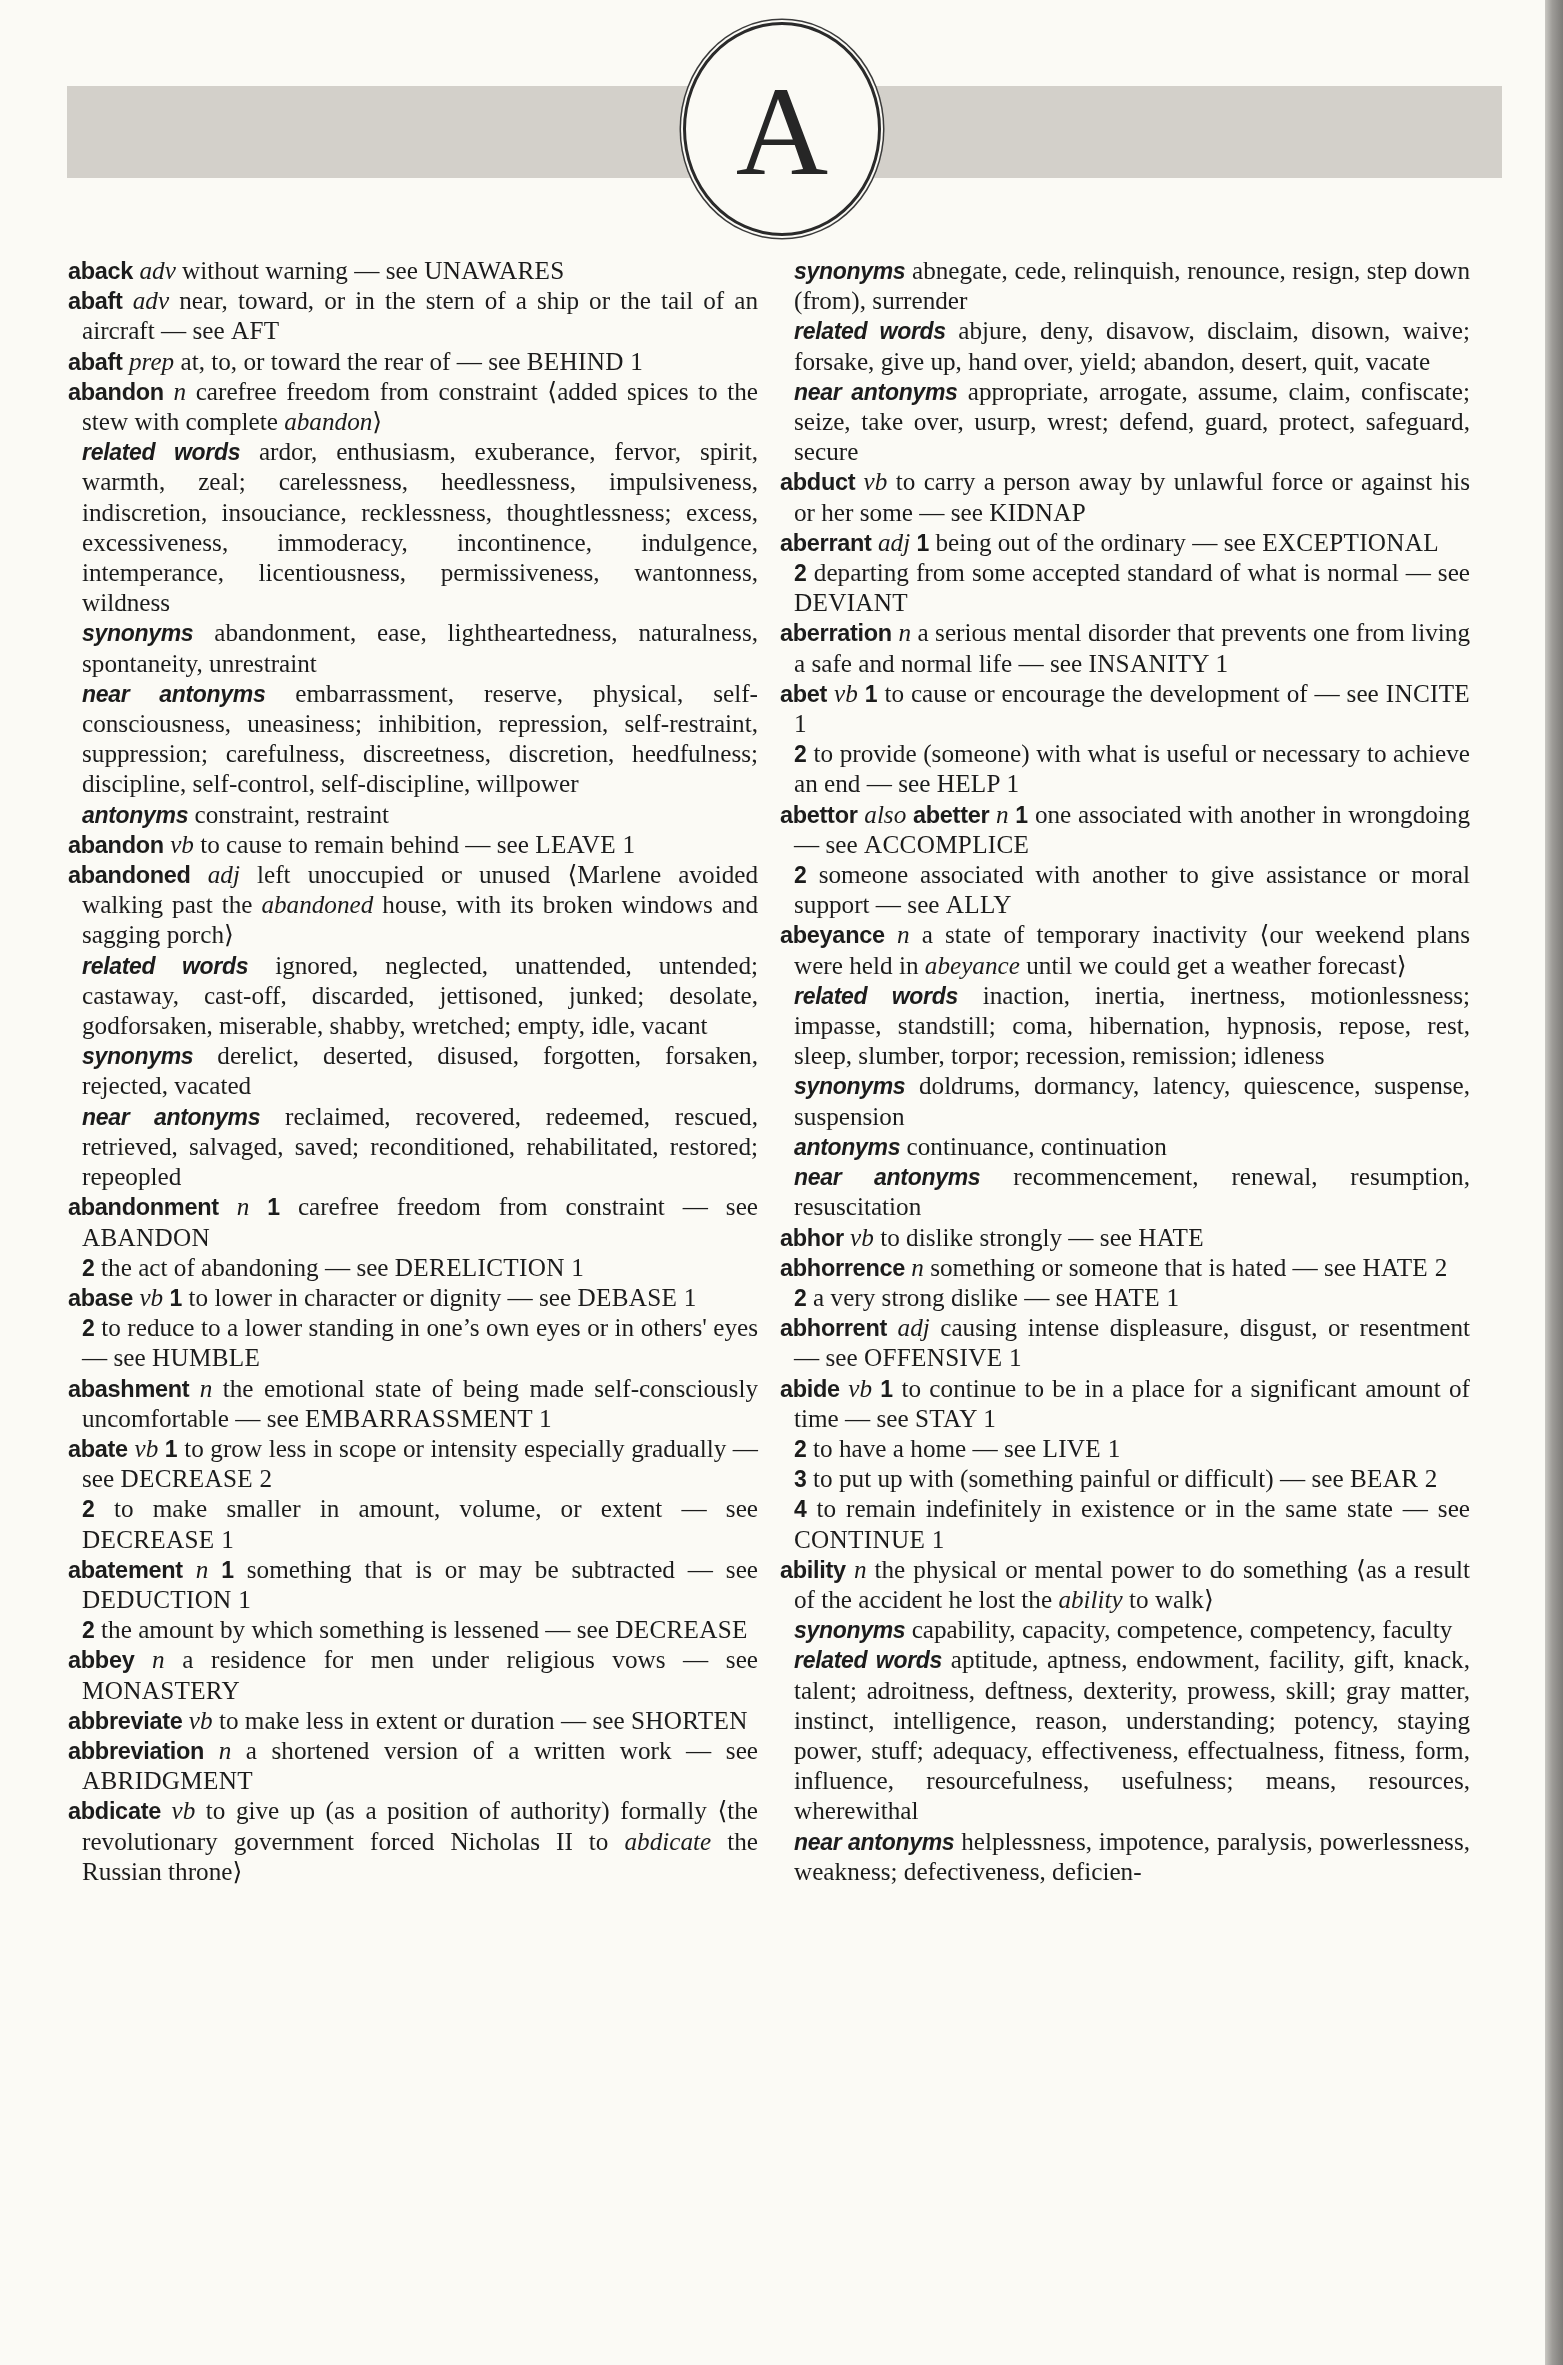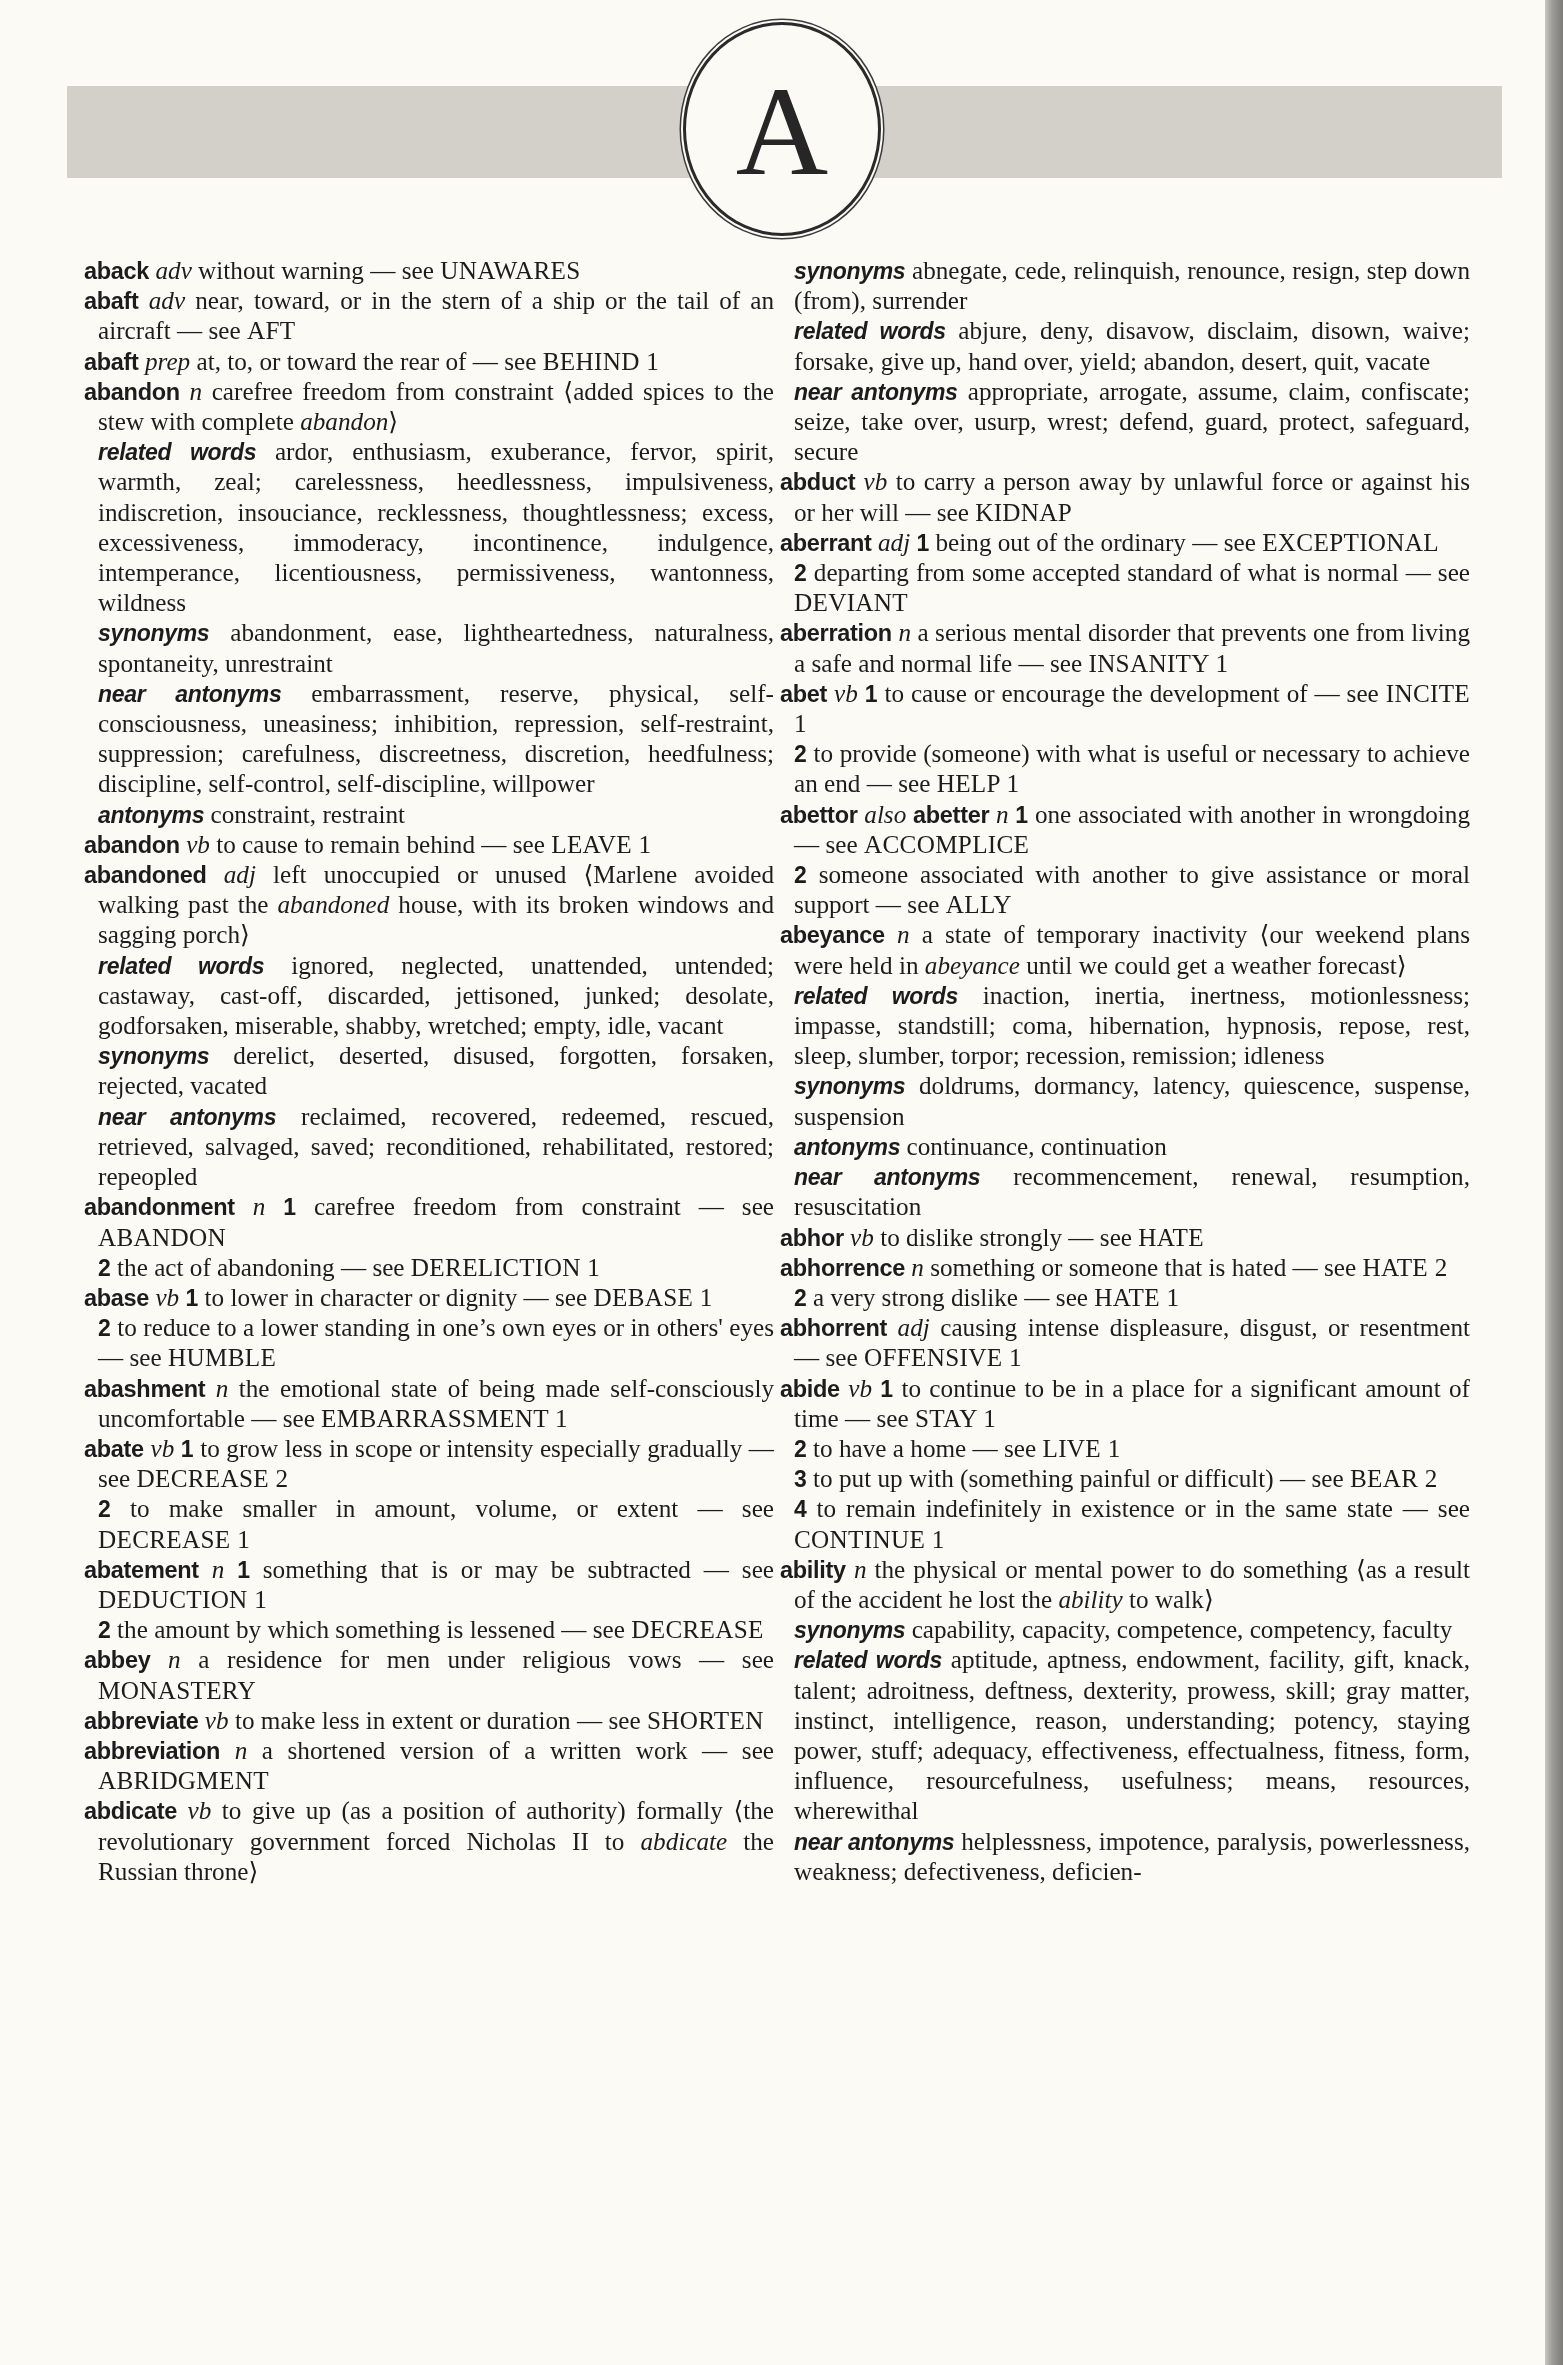--- a/index.html
+++ b/index.html
@@ -28,21 +28,21 @@
   }
   .letter-circle span {
     font-family: "Liberation Serif", "DejaVu Serif", serif;
     font-size: 128px; line-height: 1; color: #262626; margin-top: 4px;
   }
   .col {
     position: absolute; top: 256px; width: 690px;
     font-size: 25.2px; line-height: 30.2px;
     text-align: justify;
   }
-  .col.left { left: 68px; margin-left: 16px; }
+  .col.left { left: 68px; }
   .col.right { left: 780px; width: 690px; }
   .entry, .cont {
     margin: 0; padding-left: 14px; text-indent: -14px;
   }
   .cont.inner { padding-left: 14px; text-indent: 0; }
   .hw {
     font-family: "Liberation Sans", "DejaVu Sans", sans-serif;
     font-weight: bold; font-size: 23.5px; letter-spacing: -0.3px;
   }
   .pos { font-style: italic; }
@@ -90,21 +90,21 @@
     <p class="cont inner"><span class="num">2</span> <span>the amount by which something is lessened — see</span> <span class="xref">DECREASE</span></p>
     <p class="entry"><span class="hw">abbey</span> <span class="pos">n</span> <span>a residence for men under religious vows — see</span> <span class="xref">MONASTERY</span></p>
     <p class="entry"><span class="hw">abbreviate</span> <span class="pos">vb</span> <span>to make less in extent or duration — see</span> <span class="xref">SHORTEN</span></p>
     <p class="entry"><span class="hw">abbreviation</span> <span class="pos">n</span> <span>a shortened version of a written work — see</span> <span class="xref">ABRIDGMENT</span></p>
     <p class="entry"><span class="hw">abdicate</span> <span class="pos">vb</span> <span>to give up (as a position of authority) formally ⟨the revolutionary government forced Nicholas II to</span> <span class="pos">abdicate</span> <span>the Russian throne⟩</span></p>
   </div>
 <div class="col right" id="col-right">
     <p class="cont inner"><span class="lbl">synonyms</span> <span>abnegate, cede, relinquish, renounce, resign, step down (from), surrender</span></p>
     <p class="cont inner"><span class="lbl">related words</span> <span>abjure, deny, disavow, disclaim, disown, waive; forsake, give up, hand over, yield; abandon, desert, quit, vacate</span></p>
     <p class="cont inner"><span class="lbl">near antonyms</span> <span>appropriate, arrogate, assume, claim, confiscate; seize, take over, usurp, wrest; defend, guard, protect, safeguard, secure</span></p>
-    <p class="entry"><span class="hw">abduct</span> <span class="pos">vb</span> <span>to carry a person away by unlawful force or against his or her will — see</span> <span class="xref">KIDNAP</span></p>
+    <p class="entry"><span class="hw">abduct</span> <span class="pos">vb</span> <span>to carry a person away by unlawful force or against his or her some — see</span> <span class="xref">KIDNAP</span></p>
     <p class="entry"><span class="hw">aberrant</span> <span class="pos">adj</span> <span class="num">1</span> <span>being out of the ordinary — see</span> <span class="xref">EXCEPTIONAL</span></p>
     <p class="cont inner"><span class="num">2</span> <span>departing from some accepted standard of what is normal — see</span> <span class="xref">DEVIANT</span></p>
     <p class="entry"><span class="hw">aberration</span> <span class="pos">n</span> <span>a serious mental disorder that prevents one from living a safe and normal life — see</span> <span class="xref">INSANITY 1</span></p>
     <p class="entry"><span class="hw">abet</span> <span class="pos">vb</span> <span class="num">1</span> <span>to cause or encourage the development of — see</span> <span class="xref">INCITE 1</span></p>
     <p class="cont inner"><span class="num">2</span> <span>to provide (someone) with what is useful or necessary to achieve an end — see</span> <span class="xref">HELP 1</span></p>
     <p class="entry"><span class="hw">abettor</span> <span class="pos">also</span> <span class="hw">abetter</span> <span class="pos">n</span> <span class="num">1</span> <span>one associated with another in wrongdoing — see</span> <span class="xref">ACCOMPLICE</span></p>
     <p class="cont inner"><span class="num">2</span> <span>someone associated with another to give assistance or moral support — see</span> <span class="xref">ALLY</span></p>
     <p class="entry"><span class="hw">abeyance</span> <span class="pos">n</span> <span>a state of temporary inactivity ⟨our weekend plans were held in</span> <span class="pos">abeyance</span> <span>until we could get a weather forecast⟩</span></p>
     <p class="cont inner"><span class="lbl">related words</span> <span>inaction, inertia, inertness, motionlessness; impasse, standstill; coma, hibernation, hypnosis, repose, rest, sleep, slumber, torpor; recession, remission; idleness</span></p>
     <p class="cont inner"><span class="lbl">synonyms</span> <span>doldrums, dormancy, latency, quiescence, suspense, suspension</span></p>

